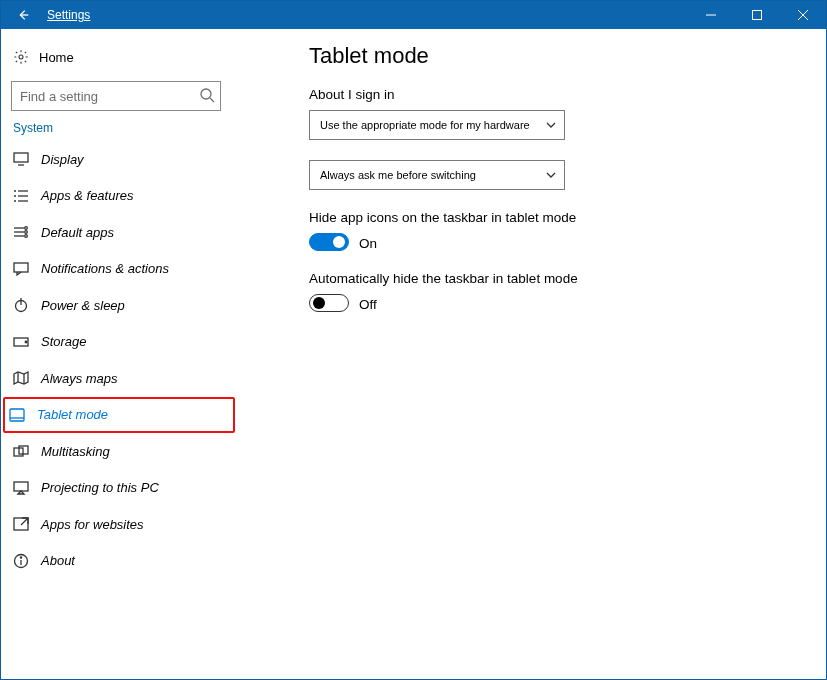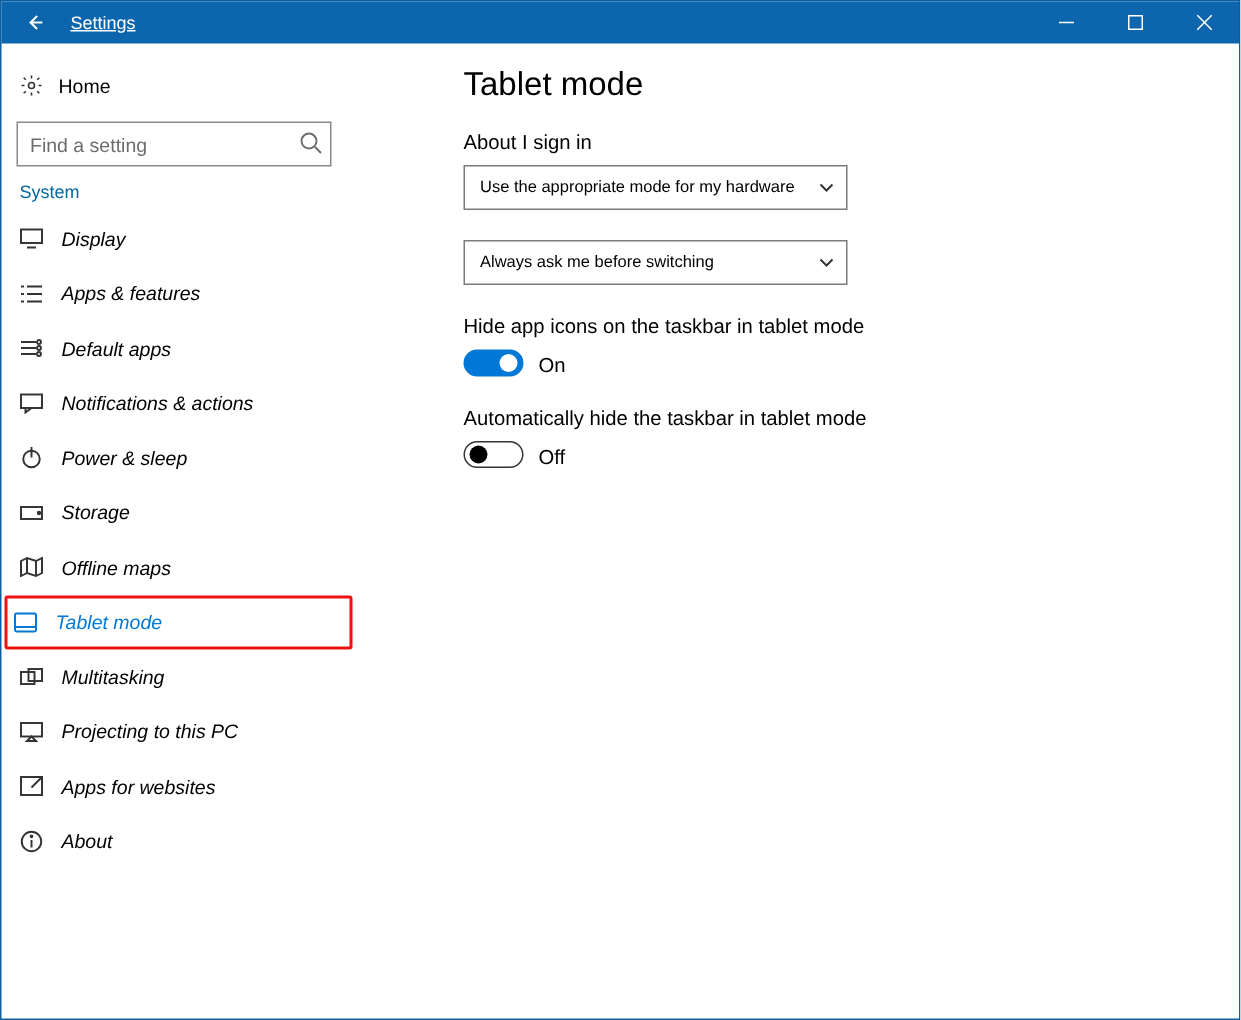--- a/index.html
+++ b/index.html
@@ -162,21 +162,21 @@
           <span>Storage</span>
         </li>
         <li>
           <span class="ico">
               <svg width="16" height="14" viewBox="0 0 16 14" fill="none" stroke="#333" stroke-width="1.3">
                 <path d="M1 3 L5 1 L11 3 L15 1 V11 L11 13 L5 11 L1 13 Z"></path>
                 <line x1="5" y1="1" x2="5" y2="11"></line>
                 <line x1="11" y1="3" x2="11" y2="13"></line>
               </svg>
             </span>
-          <span>Offline maps</span>
+          <span>Always maps</span>
         </li>
         <li class="selected highlight">
           <span class="ico">
               <svg width="16" height="14" viewBox="0 0 16 14" fill="none" stroke="#0078d7" stroke-width="1.3">
                 <rect x="1" y="1" width="14" height="12" rx="1"></rect>
                 <line x1="1" y1="10" x2="15" y2="10"></line>
               </svg>
             </span>
           <span>Tablet mode</span>
         </li>

